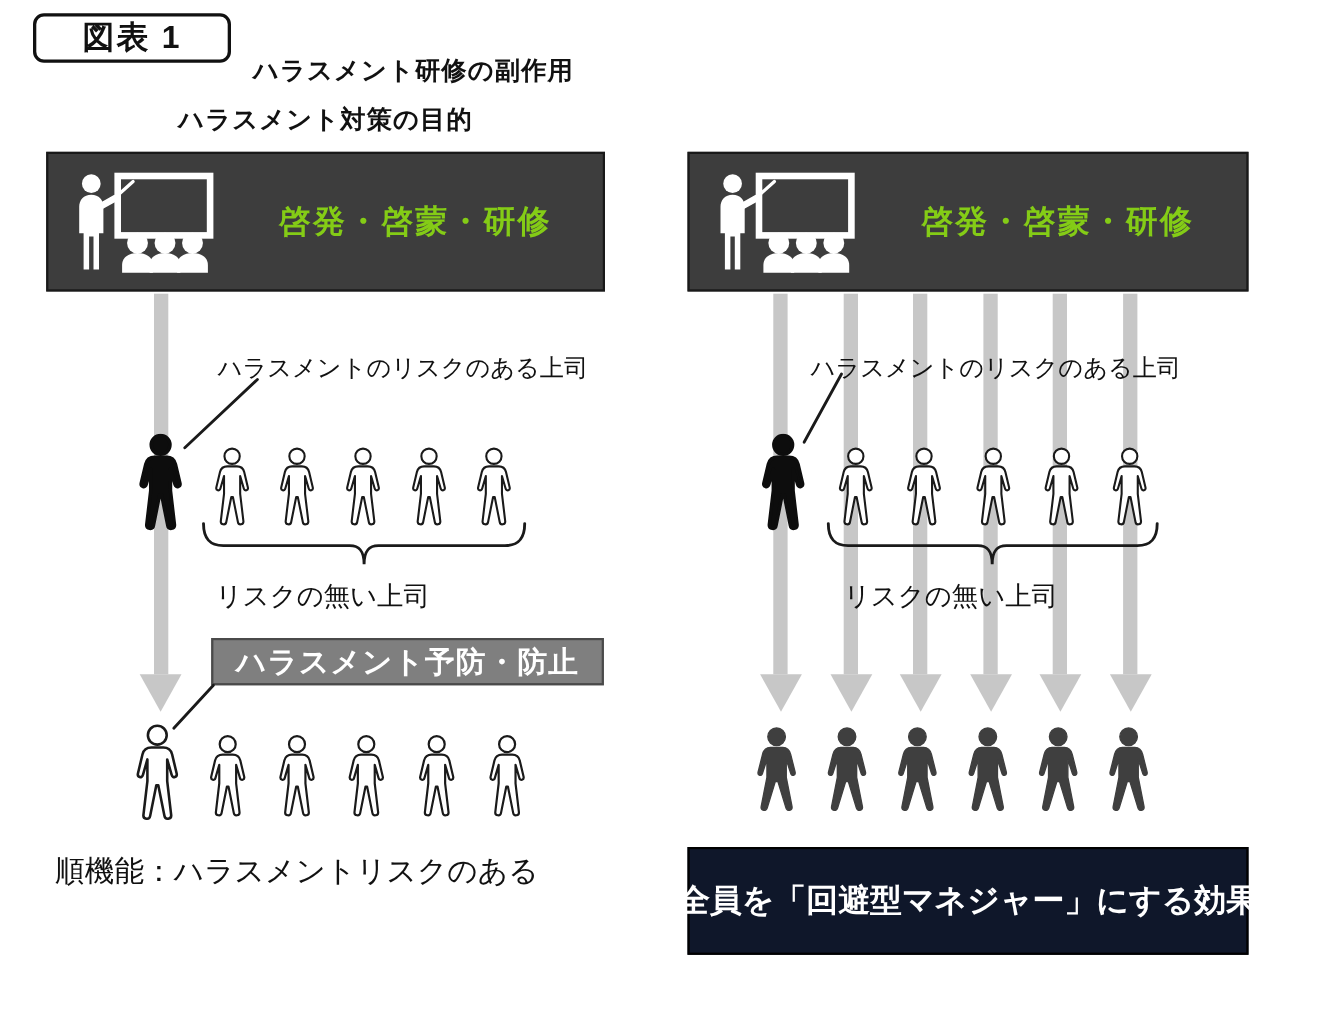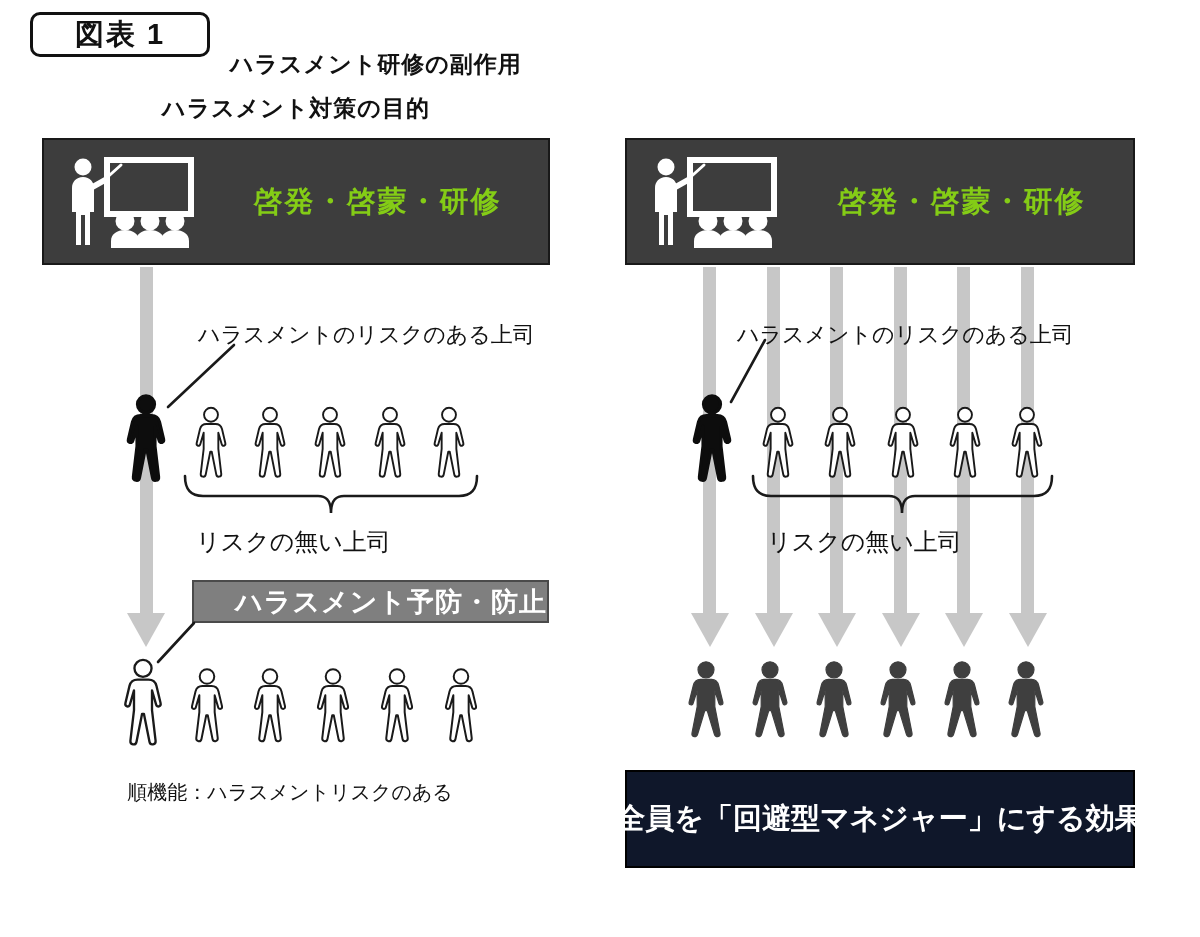--- a/index.html
+++ b/index.html
@@ -31,27 +31,27 @@
   
   .arrow-shaft{position:absolute;width:13px;background:#c7c7c7;z-index:1;}
   .arrow-head{
     position:absolute;width:0;height:0;z-index:1;
     border-left:19px solid transparent;border-right:19px solid transparent;
     border-top:34px solid #c7c7c7;
   }
   
   .risk-label{position:absolute;top:320px;font-size:22px;font-weight:500;white-space:nowrap;z-index:4;}
   .norisk-label{position:absolute;top:526px;font-size:24px;font-weight:500;z-index:4;}
-  .caption{position:absolute;left:50px;top:770px;width:480px;text-align:center;font-size:20px;line-height:45px;z-index:4;}
+  .caption{position:absolute;left:50px;top:770px;width:480px;text-align:left;font-size:27px;line-height:45px;z-index:4;}
   .source{position:absolute;left:635px;top:892px;width:500px;text-align:right;font-size:27px;font-weight:500;z-index:4;}
   
   .prevention-box{
     position:absolute;left:192px;top:580px;width:357px;height:43px;
     background:#7f7f7f;border:2px solid #4a4a4a;box-sizing:border-box;z-index:4;
-    display:flex;align-items:center;justify-content:flex-end;
+    display:flex;align-items:center;justify-content:center;
     color:#fff;font-size:27px;font-weight:700;letter-spacing:1px;white-space:nowrap;
   }
   .effect-box{
     position:absolute;left:625px;top:770px;width:510px;height:98px;
     background:#0f172a;border:2px solid #000;box-sizing:border-box;z-index:4;
     display:flex;align-items:center;justify-content:center;
     color:#fff;font-size:29px;font-weight:700;white-space:nowrap;
   }
   
   .person{position:absolute;z-index:3;}

